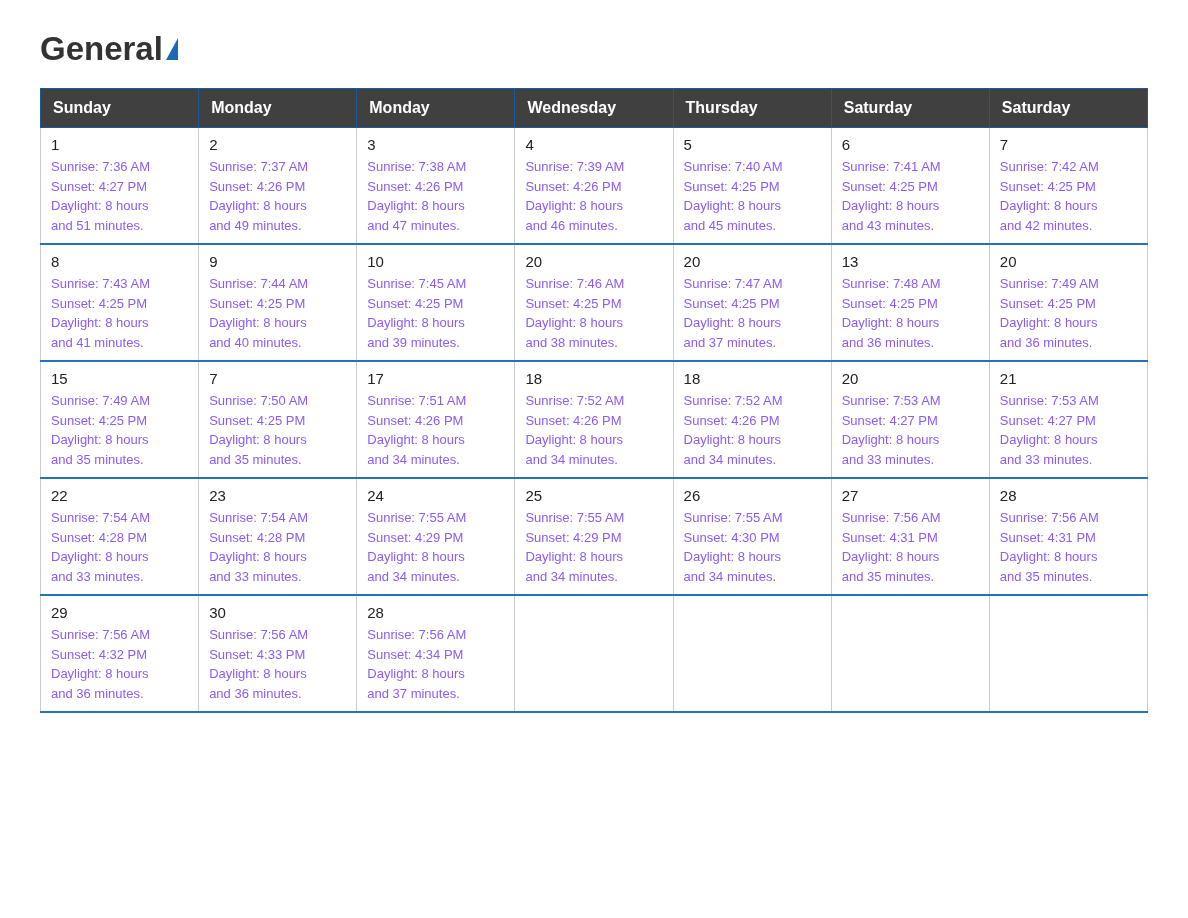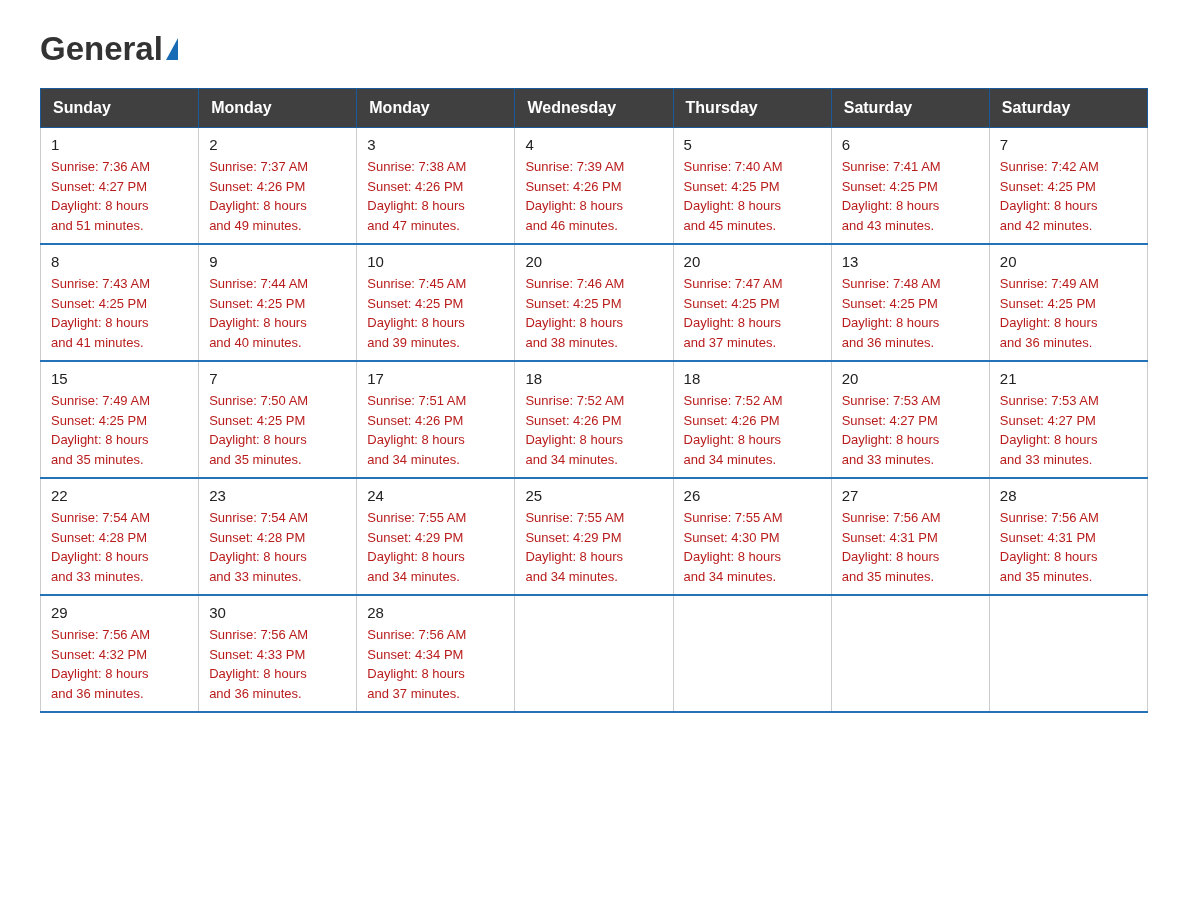--- a/index.html
+++ b/index.html
@@ -63,21 +63,21 @@
     }
     .day-number {
       font-size: 15px;
       font-weight: normal;
       color: #222;
       margin-bottom: 4px;
       display: block;
     }
     .day-info {
       font-size: 13px;
-      color: #b91c1c;
+      color: #8b5cf6;
       line-height: 1.5;
     }
     .empty-cell {
       background: #fff;
     }
   </style>
 </head>
 <body>
 
 <div class="header-area">

